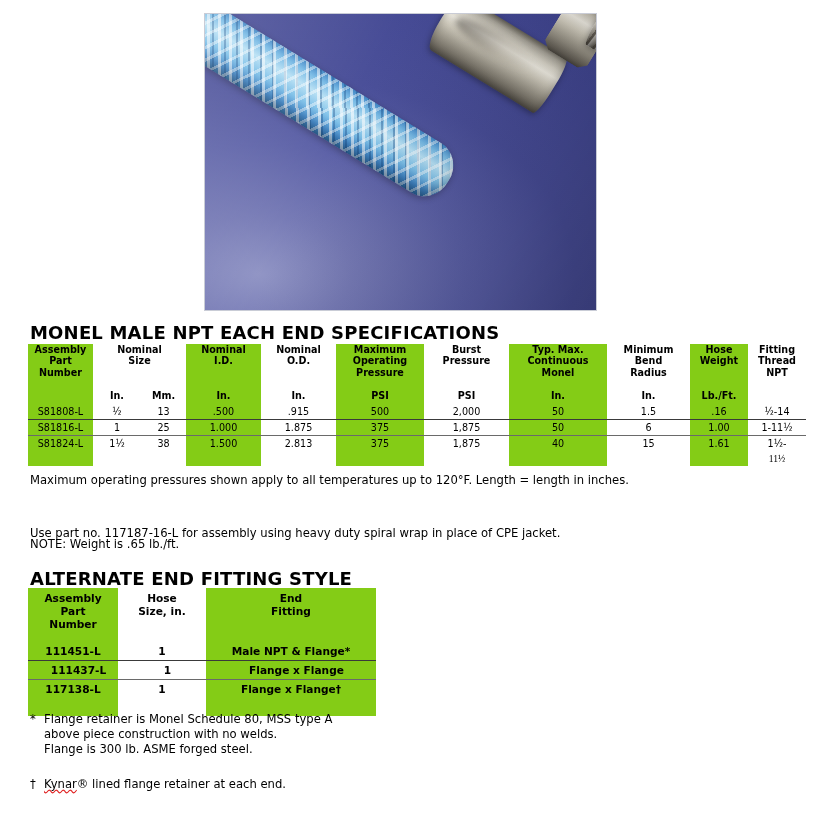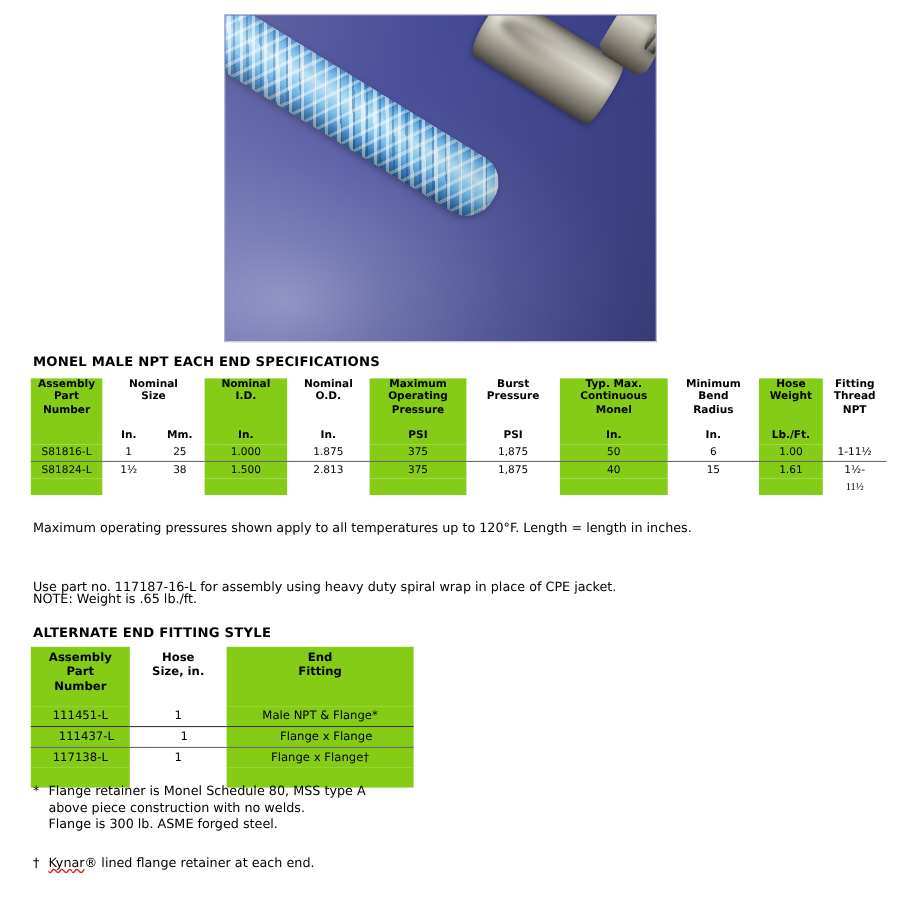--- a/index.html
+++ b/index.html
@@ -112,21 +112,21 @@
       linear-gradient(to bottom, #79746a 0%, #b9b4a7 16%, #e6e3d9 34%, #c5c0b2 52%, #948f83 72%, #5d5951 92%, #413d37 100%);
     box-shadow: 0 2px 6px rgba(0,0,0,0.35);
   }
 
   
   .section-title {
     position: absolute;
     left: 30px;
     font-family: "DejaVu Sans", sans-serif;
     font-weight: bold;
-    font-size: 12px;
+    font-size: 18px;
     letter-spacing: 0.2px;
     white-space: nowrap;
   }
   #spec-title { top: 322px; }
   #alt-title  { top: 568px; }
 
   
   #spec-table {
     position: absolute;
     left: 28px;
@@ -179,21 +179,21 @@
     font-family: "DejaVu Sans", sans-serif;
   }
   #alt-table th, #alt-table td {
     padding: 0;
     font-size: 10.6px;
     line-height: 13px;
     text-align: center;
     vertical-align: top;
   }
   #alt-table th { font-weight: bold; padding-top: 4px; height: 50px; }
-  #alt-table td { font-weight: normal; height: 18px; vertical-align: middle; margin-top: 18px; }
+  #alt-table td { font-weight: bold; height: 18px; vertical-align: middle; margin-top: 18px; }
   #alt-table tbody tr.rule-below td { border-bottom: 1.4px solid #3a3a3a; }
   #alt-table tbody tr.rule-below-2 td { border-bottom: 1.4px solid #6a6a6a; padding-left: 11px; }
   .alt-pad td { height: 16px; }
 
   
   .footnote {
     position: absolute;
     left: 30px;
     font-family: "DejaVu Sans", sans-serif;
     font-size: 11.6px;
@@ -298,20 +298,33 @@
       <th>In.</th>
       <th class="shade">PSI</th>
       <th>PSI</th>
       <th class="shade">In.</th>
       <th>In.</th>
       <th class="shade">Lb./Ft.</th>
       <th></th>
     </tr>
   </thead>
   <tbody>
+    <tr class="rule-below">
+      <td class="shade">S81808-L</td>
+      <td>½</td>
+      <td>13</td>
+      <td class="shade">.500</td>
+      <td>.915</td>
+      <td class="shade">500</td>
+      <td>2,000</td>
+      <td class="shade">50</td>
+      <td>1.5</td>
+      <td class="shade">.16</td>
+      <td>½-14</td>
+    </tr>
     <tr class="rule-below-2">
       <td class="shade">S81816-L</td>
       <td>1</td>
       <td>25</td>
       <td class="shade">1.000</td>
       <td>1.875</td>
       <td class="shade">375</td>
       <td>1,875</td>
       <td class="shade">50</td>
       <td>6</td>

